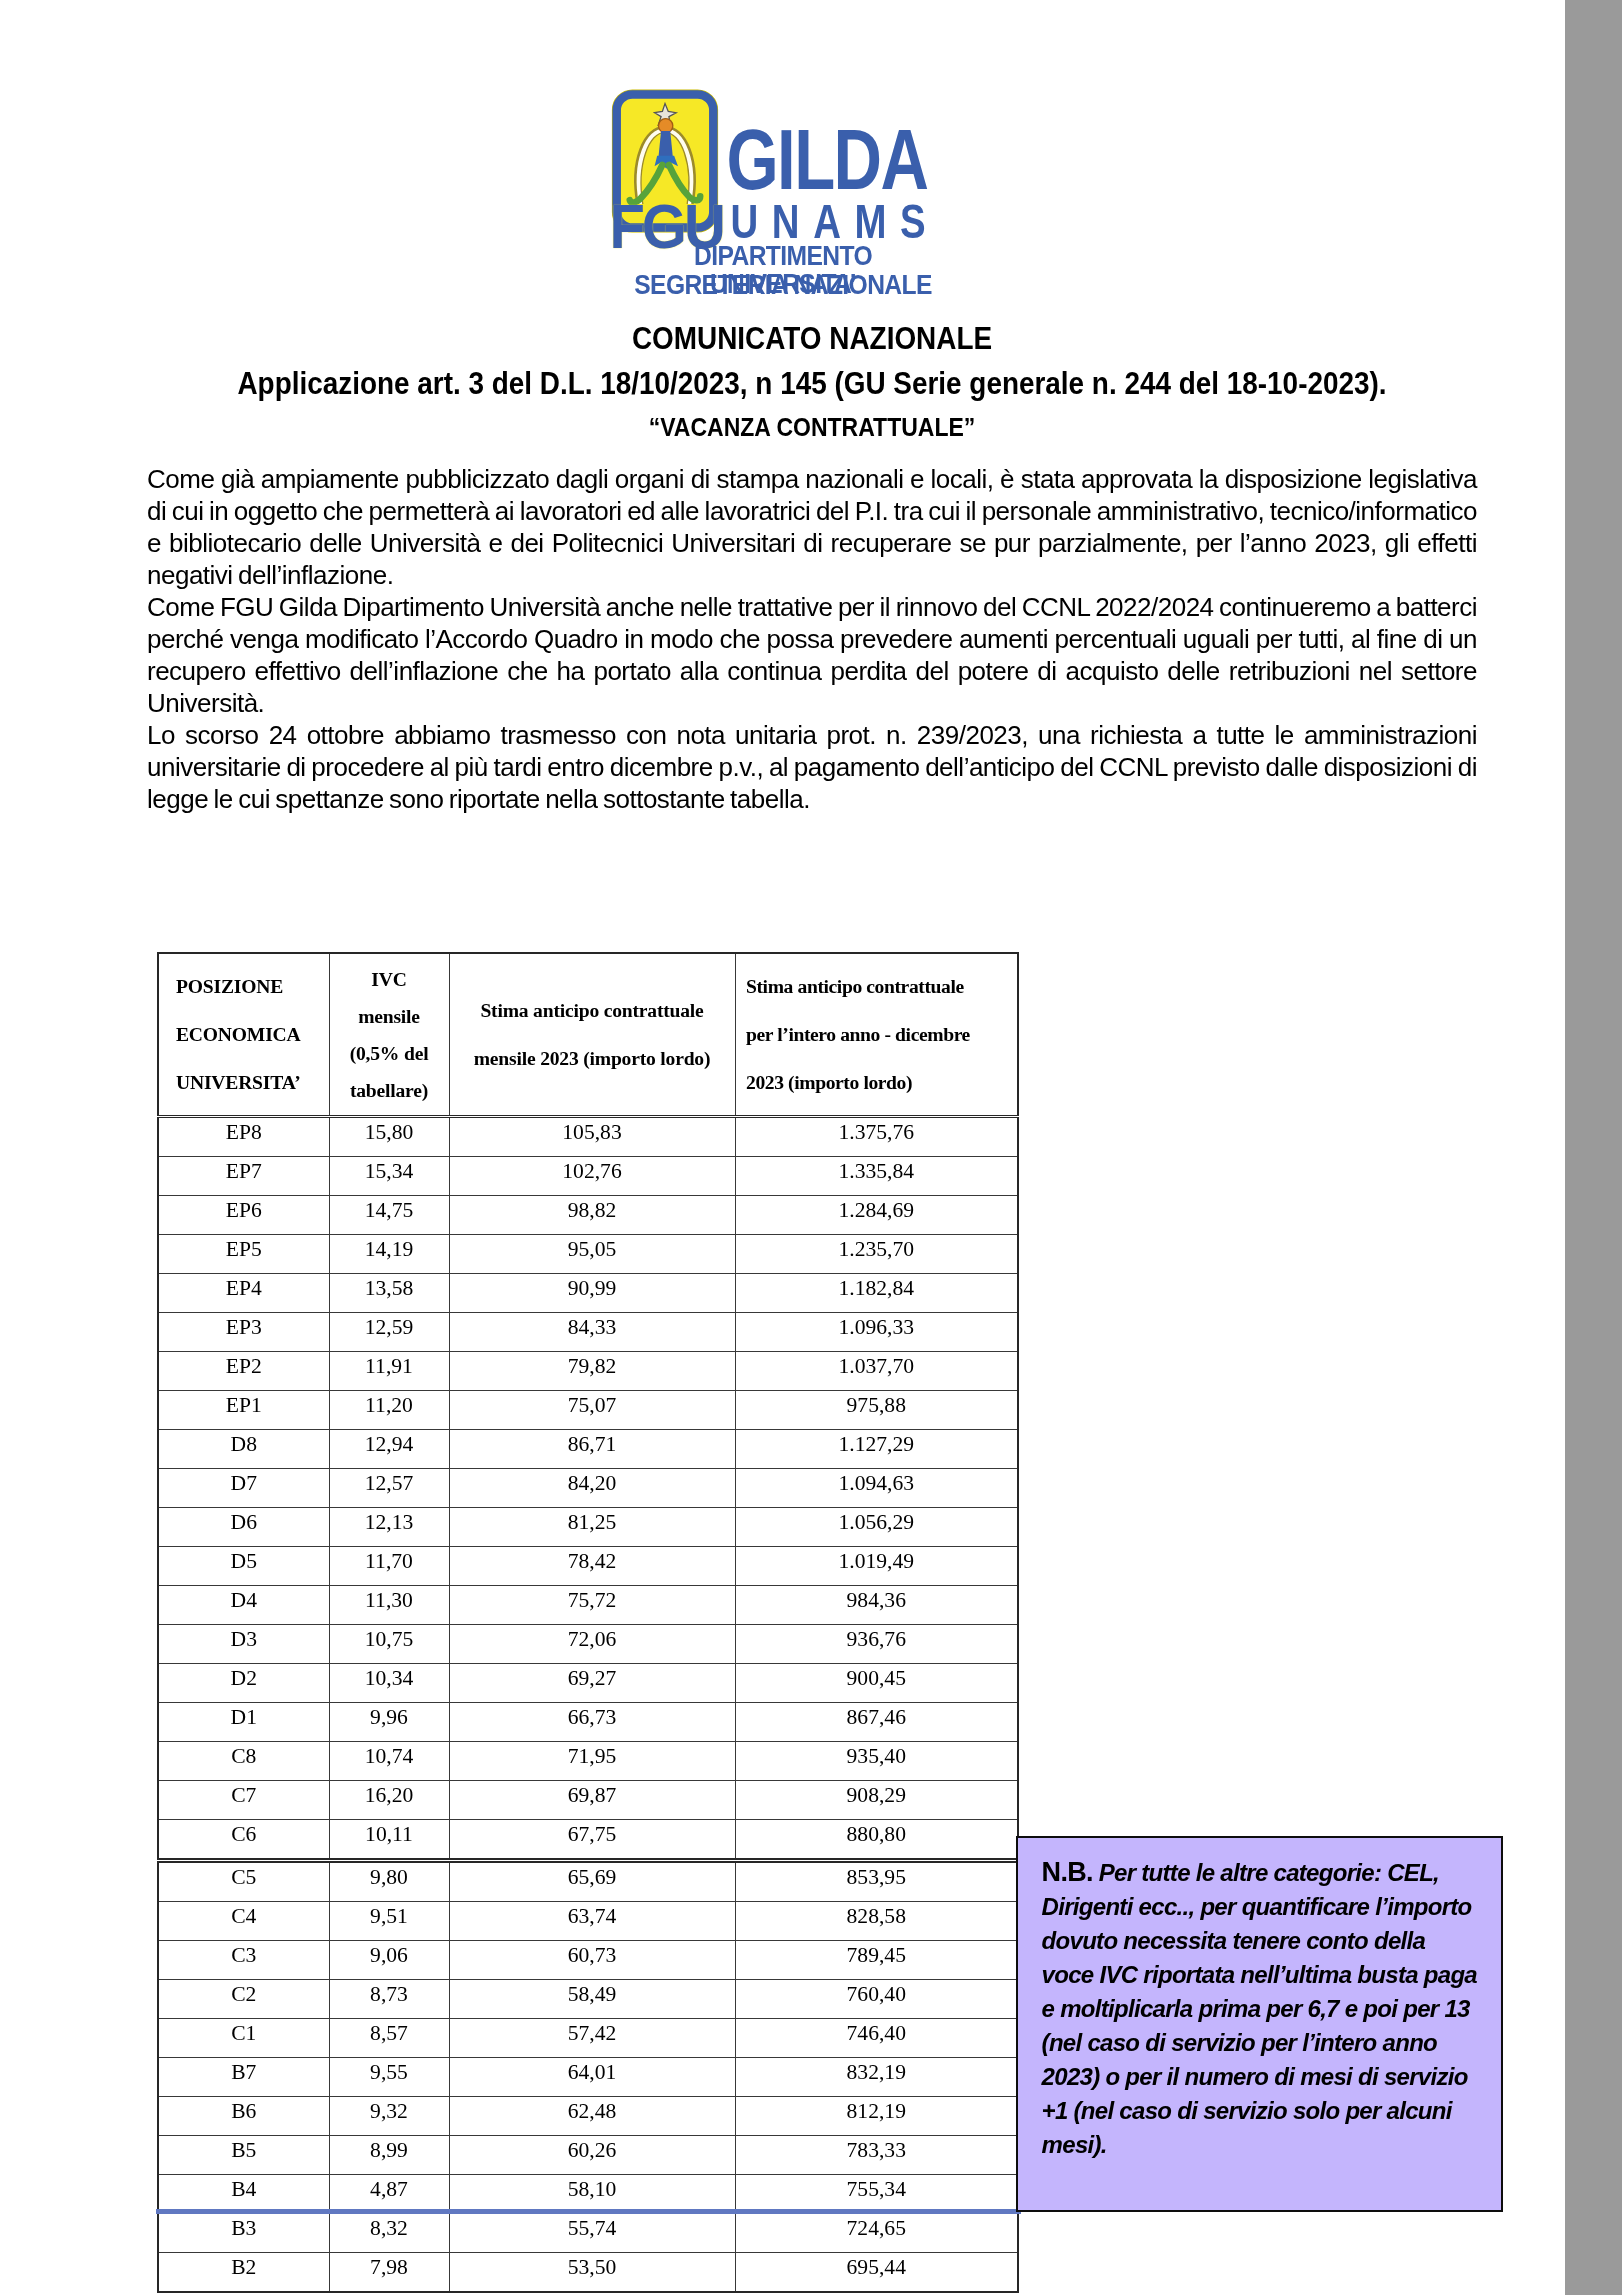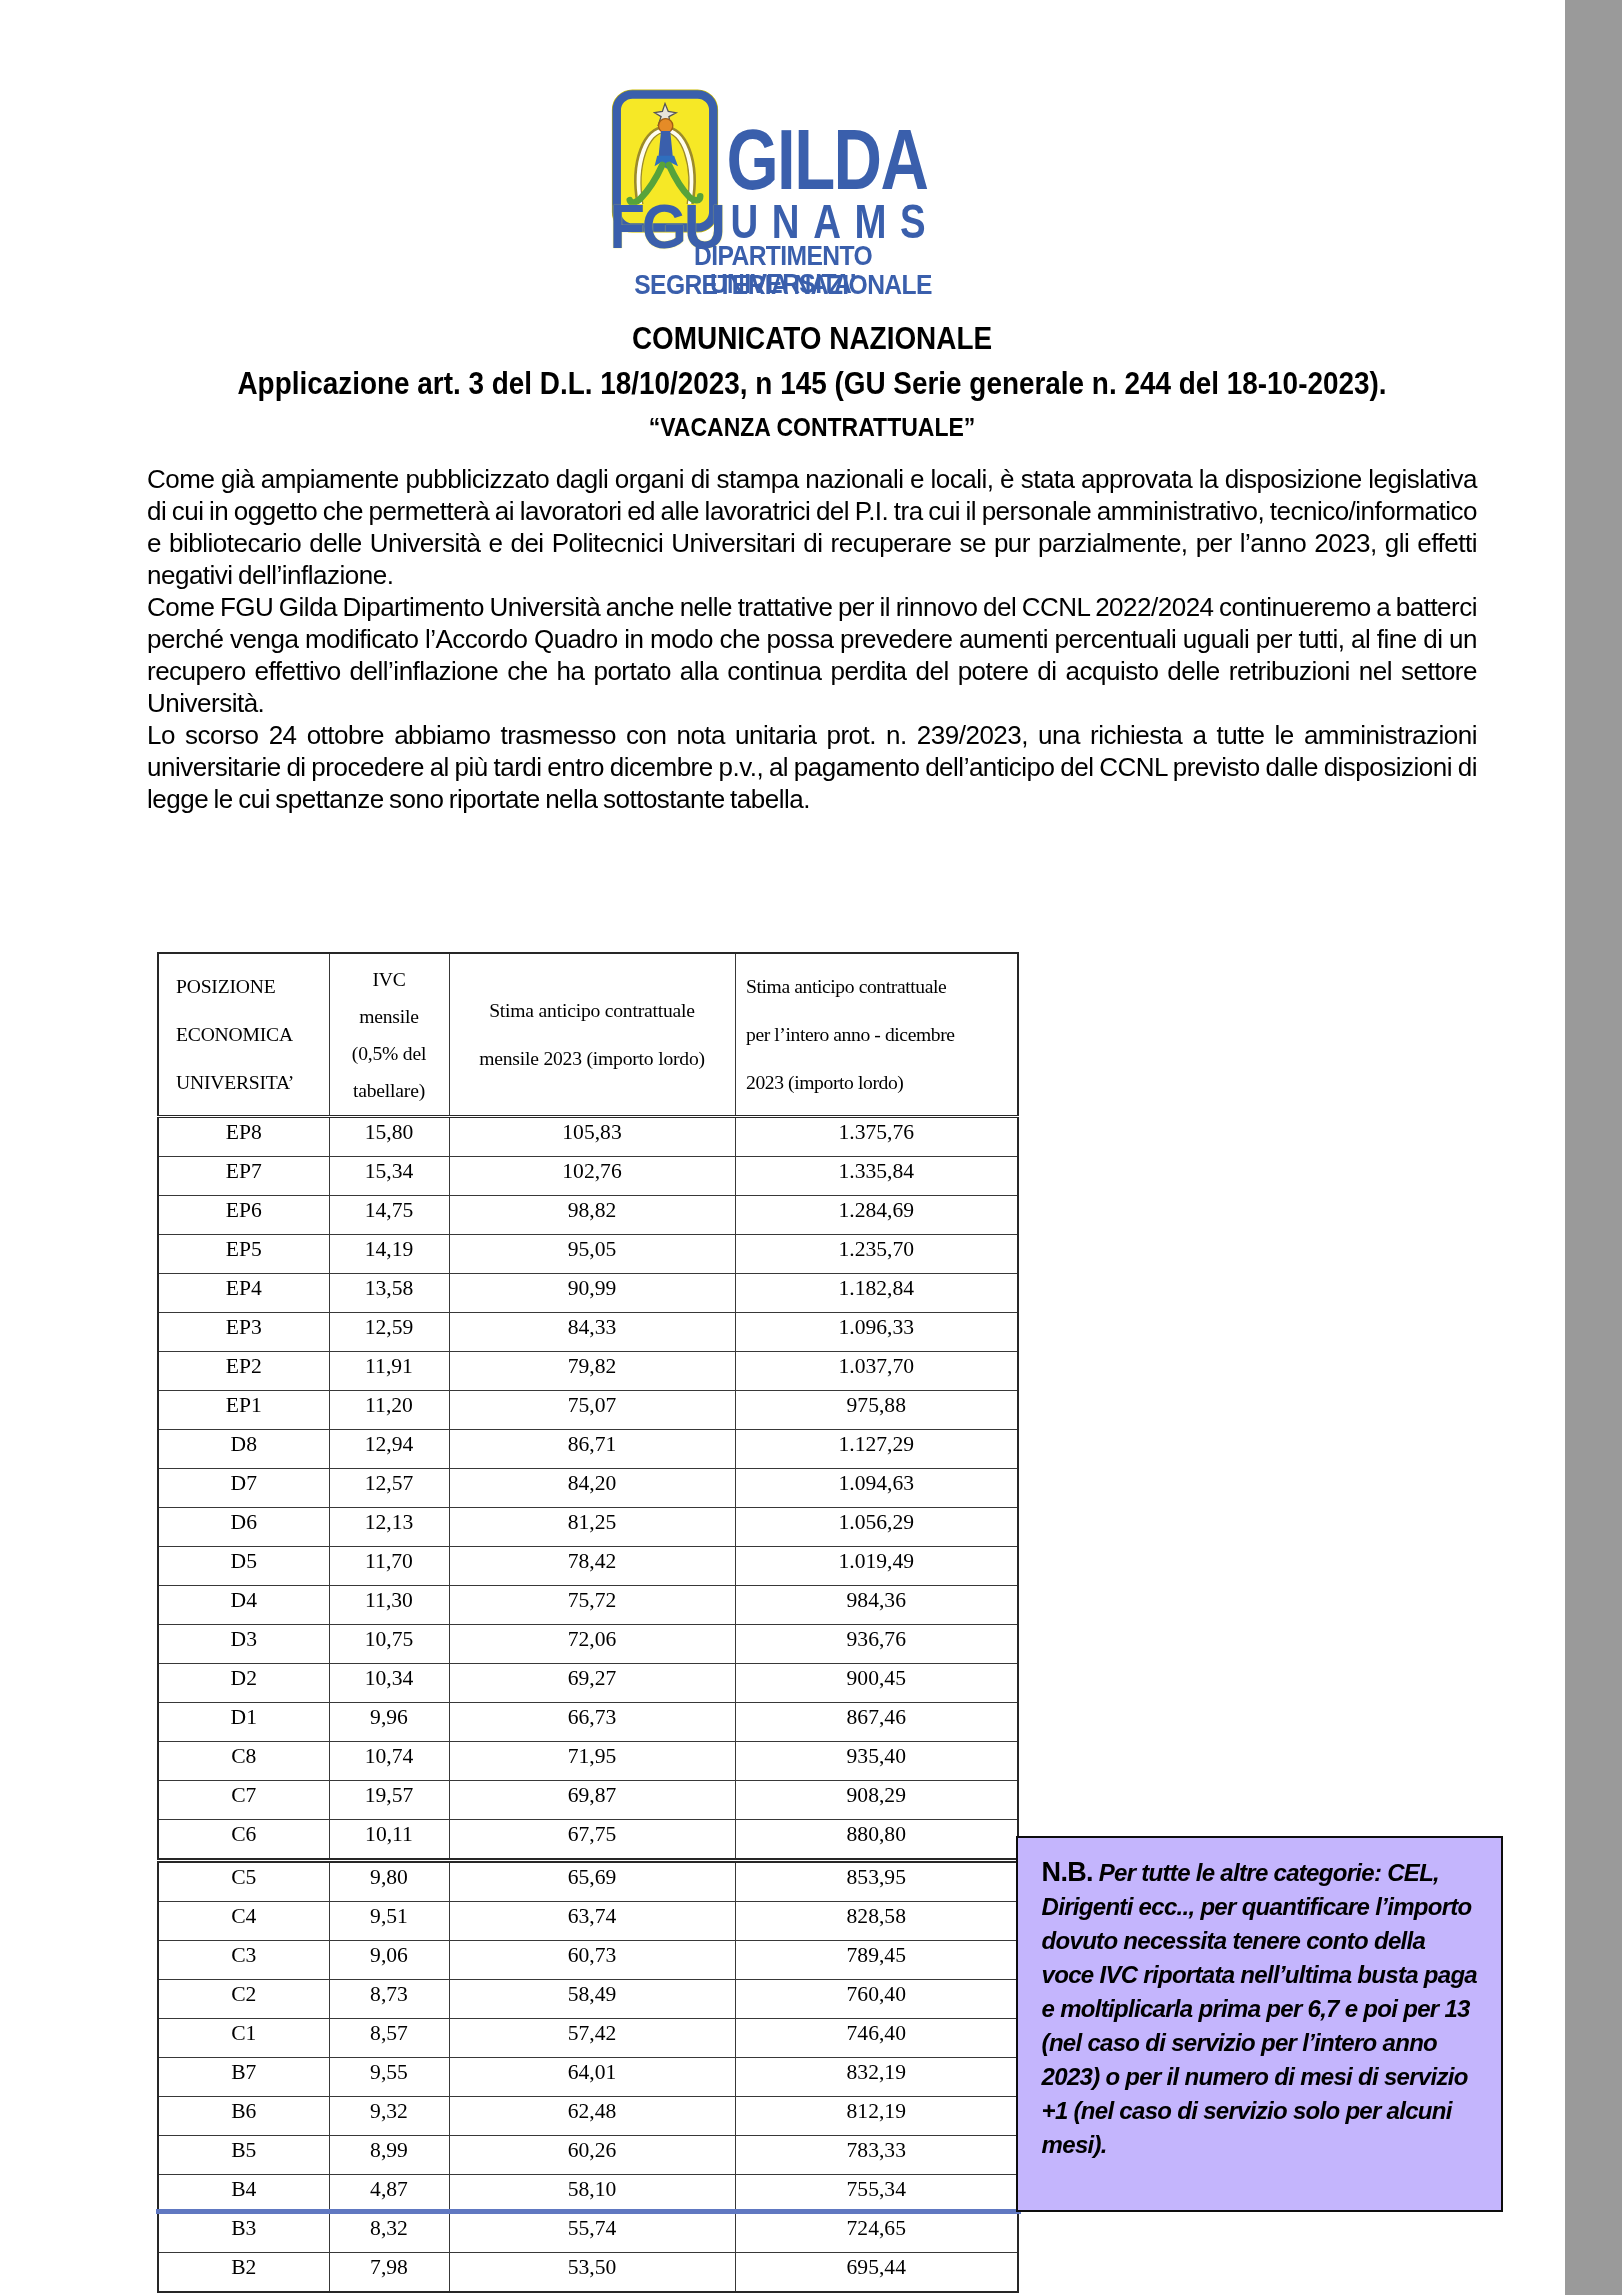--- a/index.html
+++ b/index.html
@@ -65,21 +65,21 @@
     font-family:"Liberation Serif",serif;color:#000;
     background:#fff;
   }
   .salary-table col.c1{width:171px;}
   .salary-table col.c2{width:120px;}
   .salary-table col.c3{width:286px;}
   .salary-table col.c4{width:283px;}
   .salary-table,.salary-table th,.salary-table td{border:1.3px solid #383838;}
   .salary-table{border:2px solid #262626;}
   .salary-table th{
-    font-size:19.6px;font-weight:400;
+    font-size:19.6px;font-weight:700;
     white-space:pre-line;vertical-align:middle;
     padding:6.5px 5.2px;letter-spacing:-0.2px;
     border-bottom:3.9px double #262626;
     height:147px;
   }
   .salary-table th.h1{text-align:left;padding-left:17px;line-height:48px;}
   .salary-table th.h2{text-align:center;line-height:37px;}
   .salary-table th.h3{text-align:center;line-height:48px;}
   .salary-table th.h4{text-align:left;padding-left:10.5px;padding-right:3.9px;line-height:48px;letter-spacing:-0.4px;}
   .salary-table td{
@@ -259,21 +259,21 @@
           <td>867,46</td>
         </tr>
         <tr>
           <td>C8</td>
           <td>10,74</td>
           <td>71,95</td>
           <td>935,40</td>
         </tr>
         <tr>
           <td>C7</td>
-          <td>19,57</td>
+          <td>16,20</td>
           <td>69,87</td>
           <td>908,29</td>
         </tr>
         <tr class="split-row">
           <td>C6</td>
           <td>10,11</td>
           <td>67,75</td>
           <td>880,80</td>
         </tr>
         <tr>

